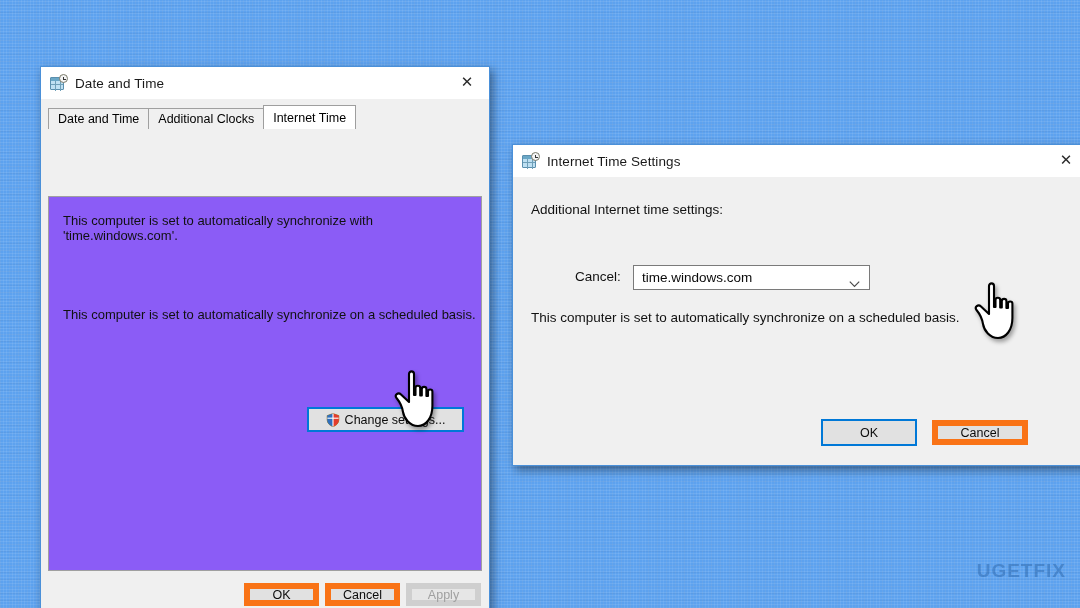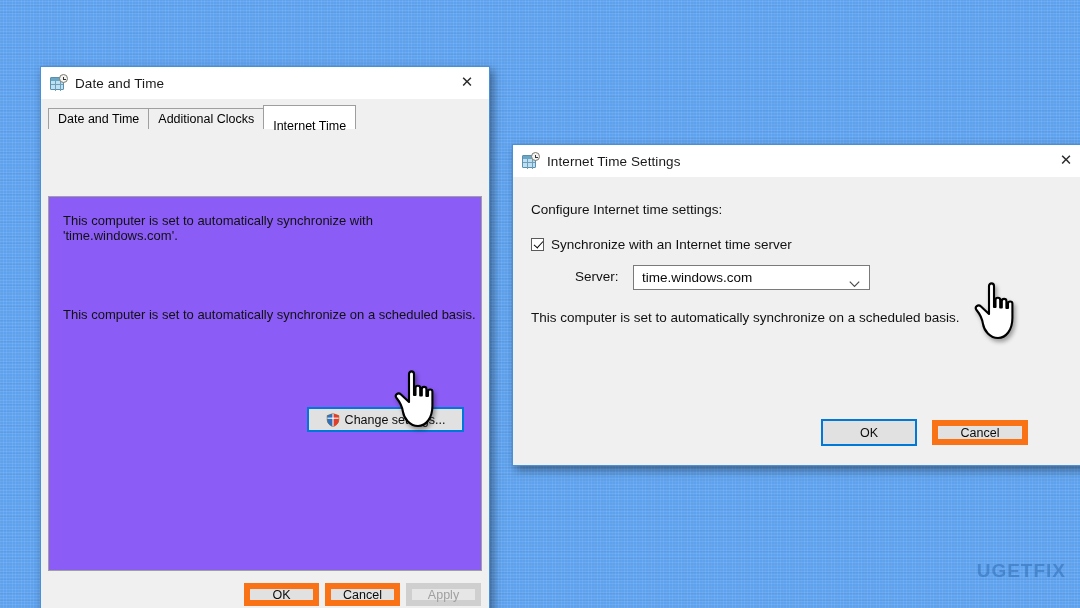--- a/index.html
+++ b/index.html
@@ -100,21 +100,21 @@
     border-bottom: none;
     background: #f0f0f0;
     margin-right: -1px;
     height: 21px;
     line-height: 14px;
     white-space: nowrap;
   }
   .tab.active {
     background: #ffffff;
     height: 24px;
-    padding-top: 13px;
+    padding-top: 5px;
     position: relative;
     z-index: 3;
     border-color: #9e9e9e;
   }
 
   .tabpanel {
     position: absolute;
     left: 7px; right: 7px;
     top: 129px; bottom: 49px;
     background: #8b5cf6;
@@ -282,28 +282,24 @@
           <span class="hand1"></span>
           <span class="hand2"></span>
         </span>
     </span>
     <span class="title-text">Internet Time Settings</span>
     <span class="close-btn">✕</span>
   </div>
 
   <div style="position:absolute; left:0; top:32px; width:100%; bottom:0; background:#f0f0f0;">
 
-    <div style="position:absolute; left:18px; top:25px; font-size:13.5px; color:#111;">Configure Internet time settings:</div>
-
-    <div style="position:absolute; left:18px; top:60px; display:flex; align-items:center;">
-      <span class="cbox"></span>
-      <span style="font-size:13.5px; color:#111; margin-left:7px;">Synchronize with an Internet time server</span>
-    </div>
-
-    <div style="position:absolute; left:62px; top:92px; font-size:13.5px; color:#111;">Server:</div>
+    <div style="position:absolute; left:18px; top:25px; font-size:13.5px; color:#111;">Additional Internet time settings:</div>
+
+
+    <div style="position:absolute; left:62px; top:92px; font-size:13.5px; color:#111;">Cancel:</div>
 
     <div class="combo" style="position:absolute; left:120px; top:88px; width:237px;">
       <span class="combo-value">time.windows.com</span>
       <span class="combo-arrow">
         <svg width="11" height="7" viewBox="0 0 11 7">
           <path d="M0.8 0.9 L5.5 5.6 L10.2 0.9" fill="none" stroke="#4a4a4a" stroke-width="1.2"></path>
         </svg>
       </span>
     </div>
 

